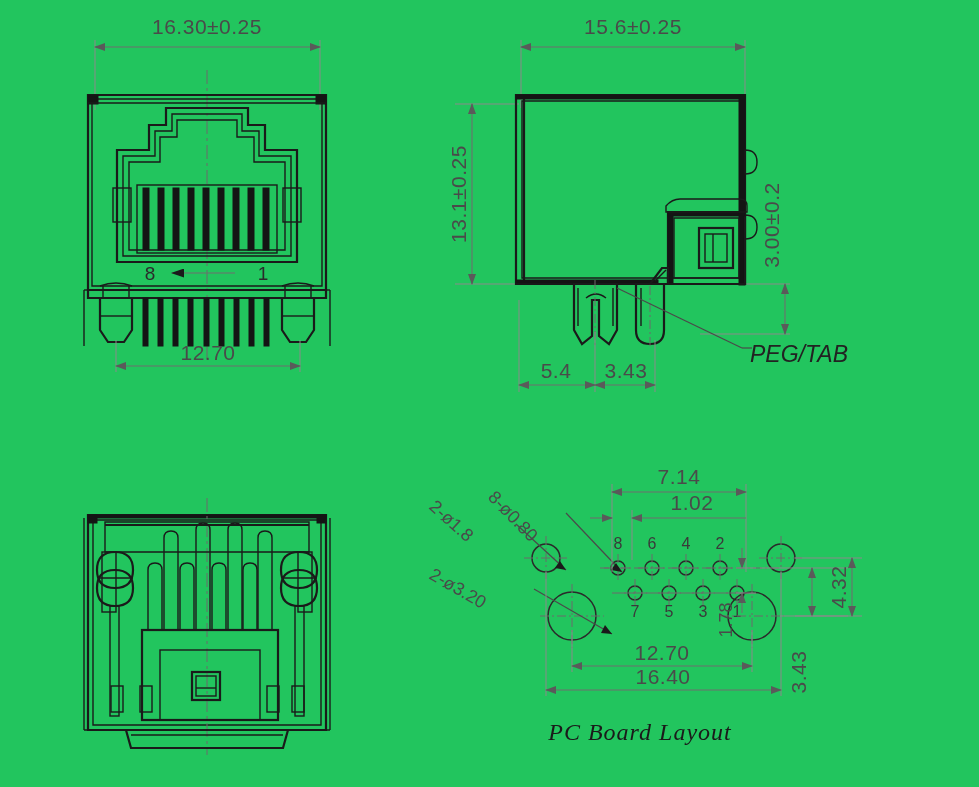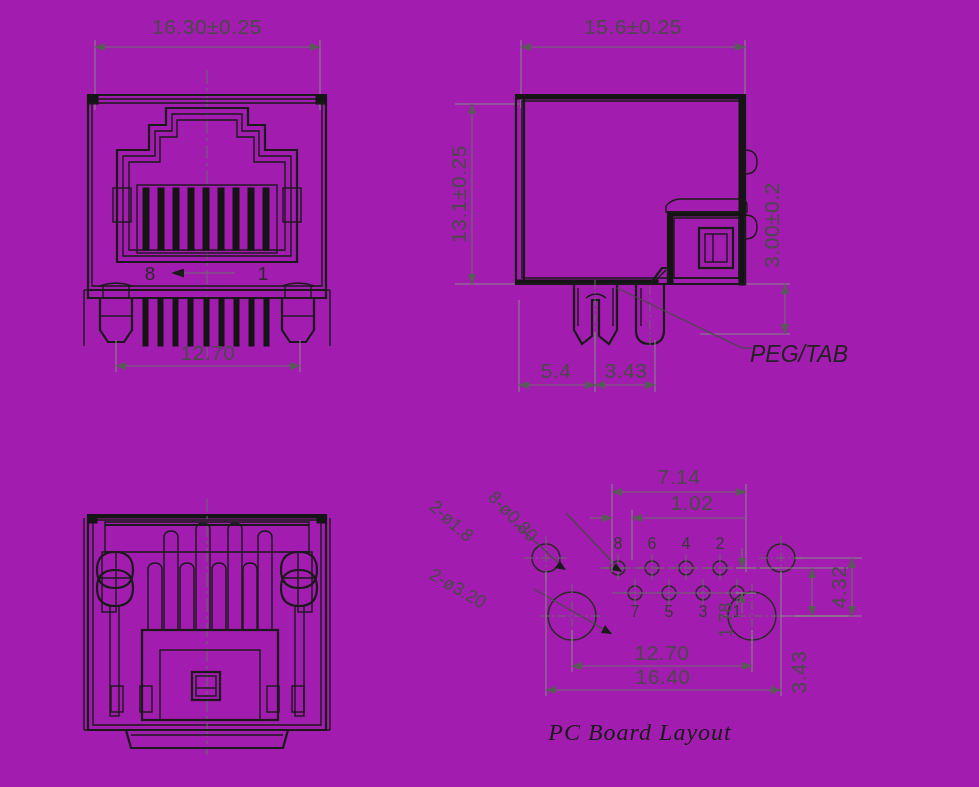--- a/index.html
+++ b/index.html
@@ -8,21 +8,21 @@
     padding: 0;
     background: #ffffff;
   }
   body {
     font-family: "Liberation Sans", sans-serif;
   }
   #sheet {
     position: relative;
     width: 979px;
     height: 787px;
-    background: #a21caf;
+    background: #22c55e;
     overflow: hidden;
   }
   #sheet svg {
     position: absolute;
     left: 0;
     top: 0;
   }
   .dim-text {
     font-family: "Liberation Sans", sans-serif;
     font-size: 21px;

